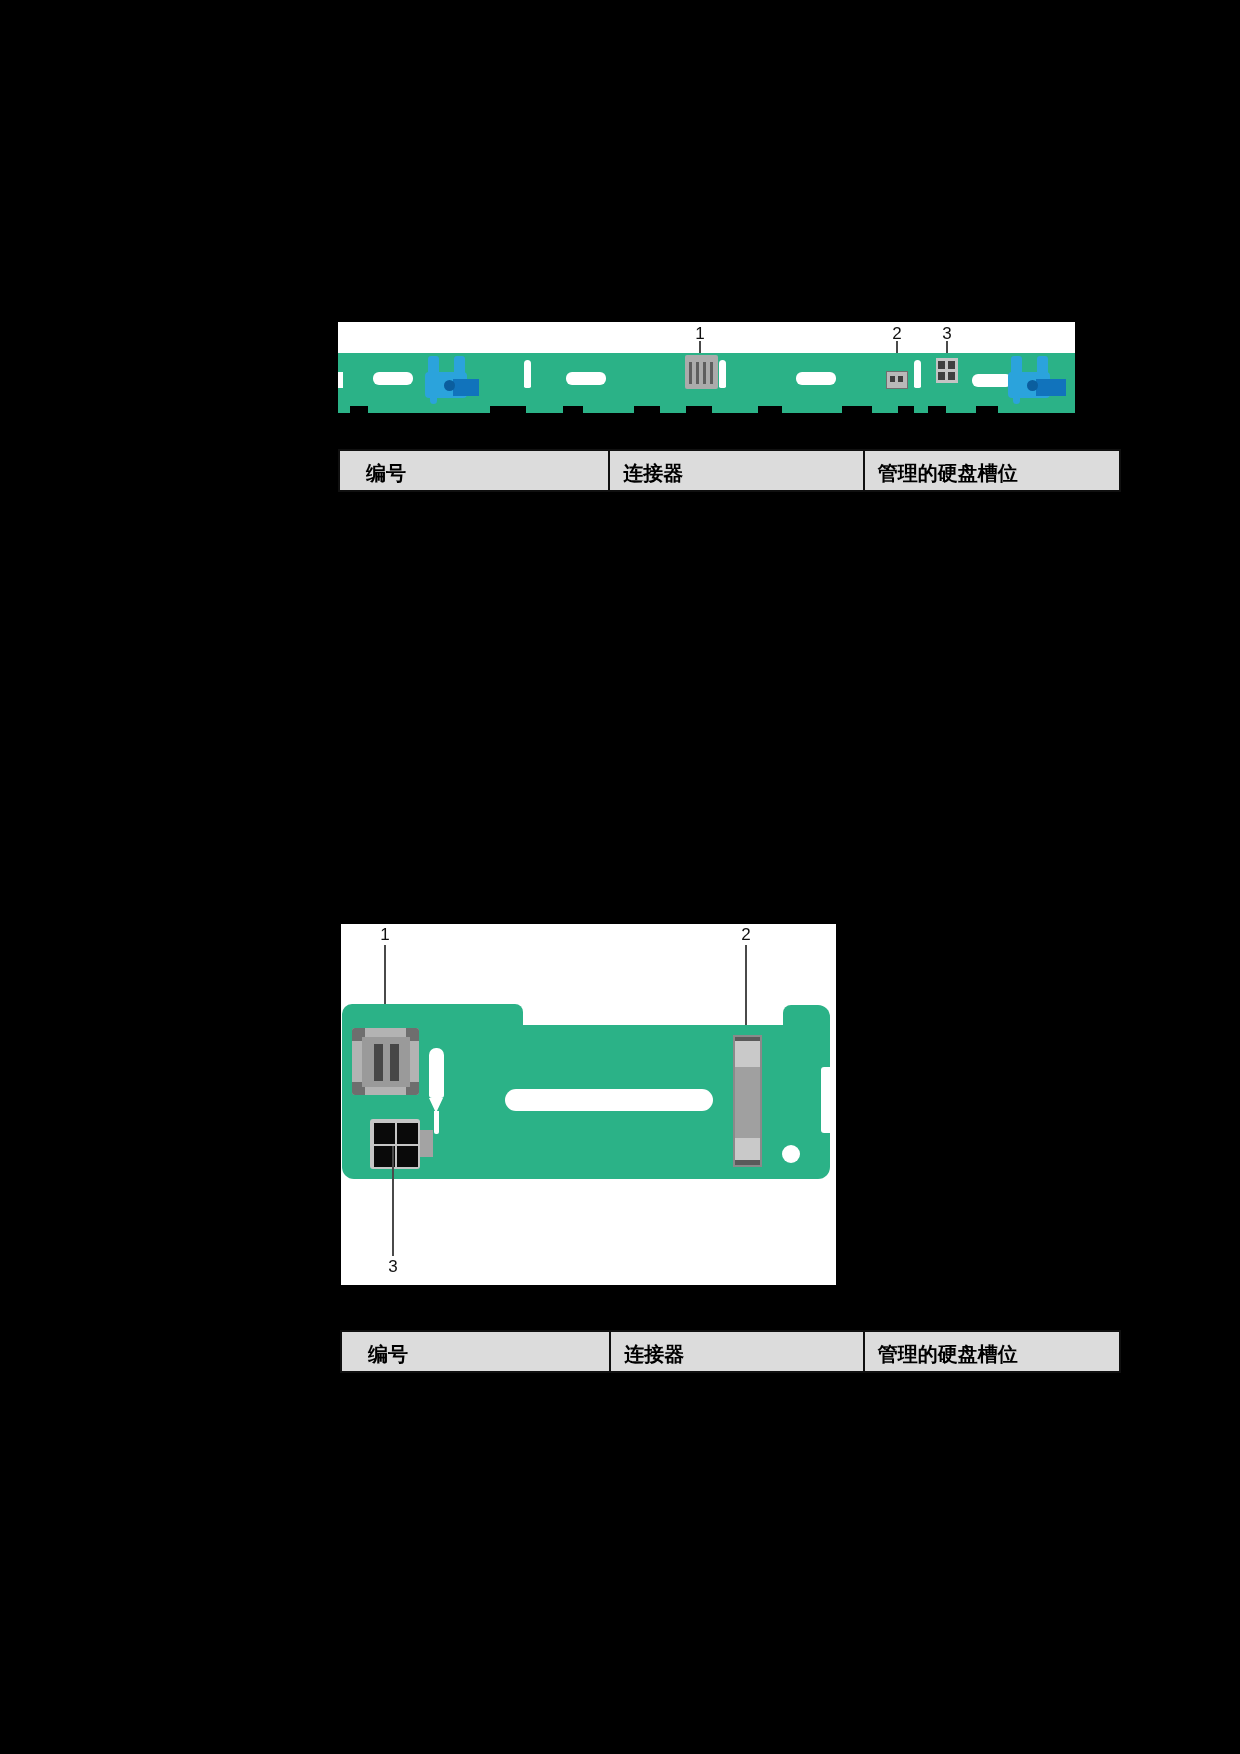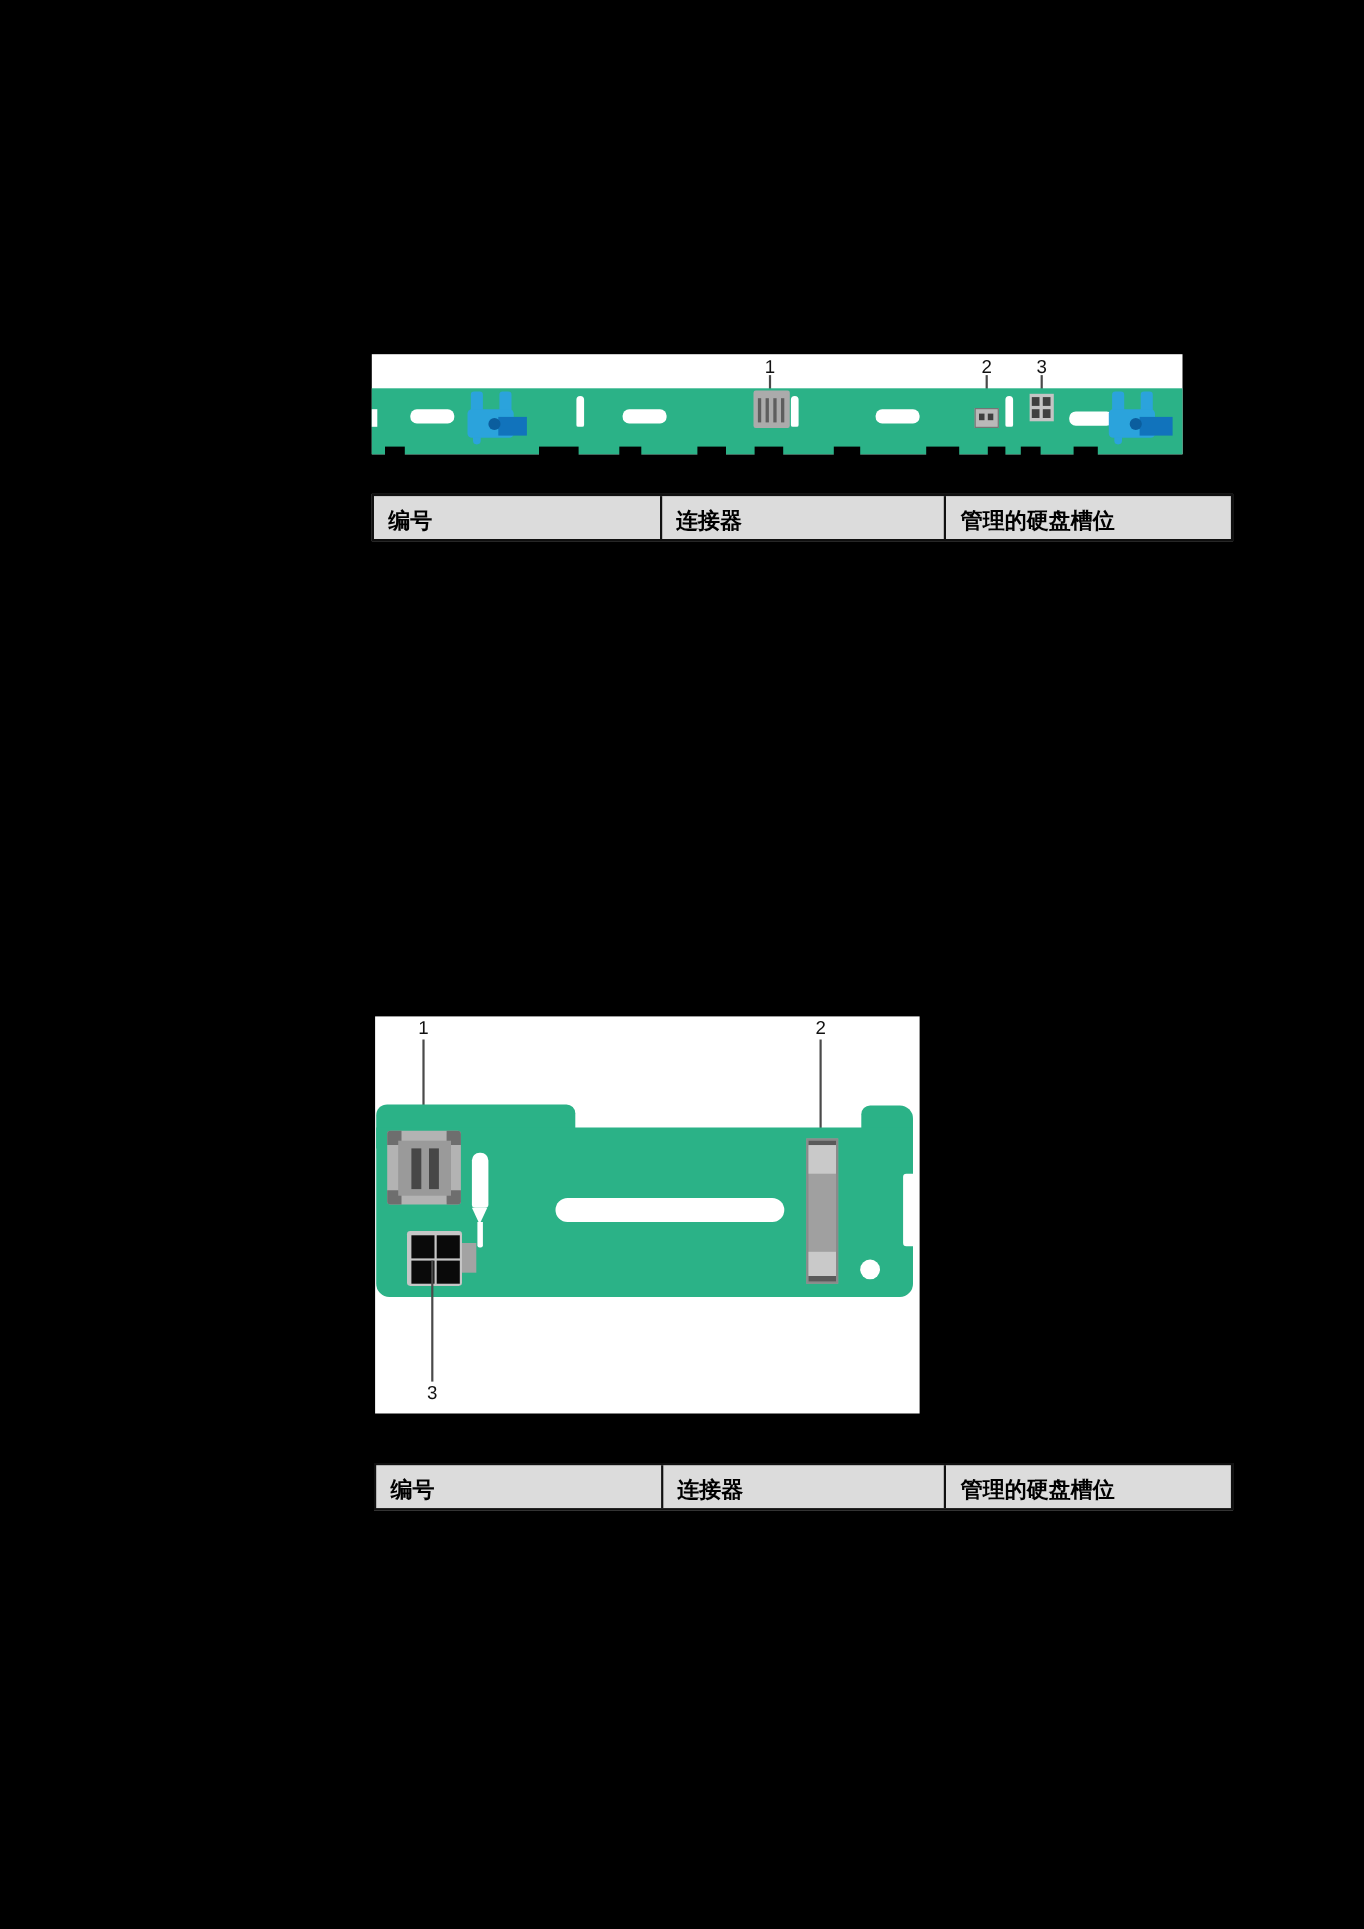--- a/index.html
+++ b/index.html
@@ -23,21 +23,21 @@
   .latch .dot{position:absolute;left:19px;top:24px;width:11px;height:11px;border-radius:50%;background:#0B5E9E;}
   .latch .bar2{position:absolute;left:28px;top:23px;width:26px;height:17px;background:#1173BC;}
   .conn1f1{position:absolute;left:347px;top:33px;width:33px;height:34px;background:#ABABAB;border-radius:2px;}
   .conn1f1 i{position:absolute;top:7px;width:3px;height:22px;background:#5E5E5E;}
   .conn2f1{position:absolute;left:548px;top:49px;width:20px;height:16px;background:#B9B9B9;border:1px solid #6F6F6F;}
   .conn2f1 i{position:absolute;top:4px;width:5px;height:6px;background:#3F3F3F;}
   .conn3f1{position:absolute;left:598px;top:36px;width:22px;height:25px;background:#C4C4C4;}
   .conn3f1 i{position:absolute;width:7px;height:8px;background:#3F3F3F;}
 
   
-  .hdr{display:flex;background:#DCDCDC;border:2px solid #101010;box-sizing:border-box;height:43px;}
+  .hdr{display:flex;background:#DCDCDC;border:2px solid #101010;box-sizing:border-box;height:43px;padding-left:13px;}
   .hdr .cell{box-sizing:border-box;border-right:2px solid #101010;padding:9px 0 0 13px;
              font-size:20px;font-weight:bold;color:#000;}
   .hdr .cell:last-child{border-right:none;}
 
   
   .fig2{left:341px;top:924px;width:495px;height:361px;background:#fff;}
   .green{background:#2BB287;}
   .b-main{left:1px;top:101px;width:488px;height:154px;border-radius:0 0 12px 12px;}
   .b-tabL{left:1px;top:80px;width:181px;height:40px;border-radius:10px 8px 0 0;}
   .b-tabR{left:442px;top:81px;width:47px;height:40px;border-radius:8px 12px 0 0;}

